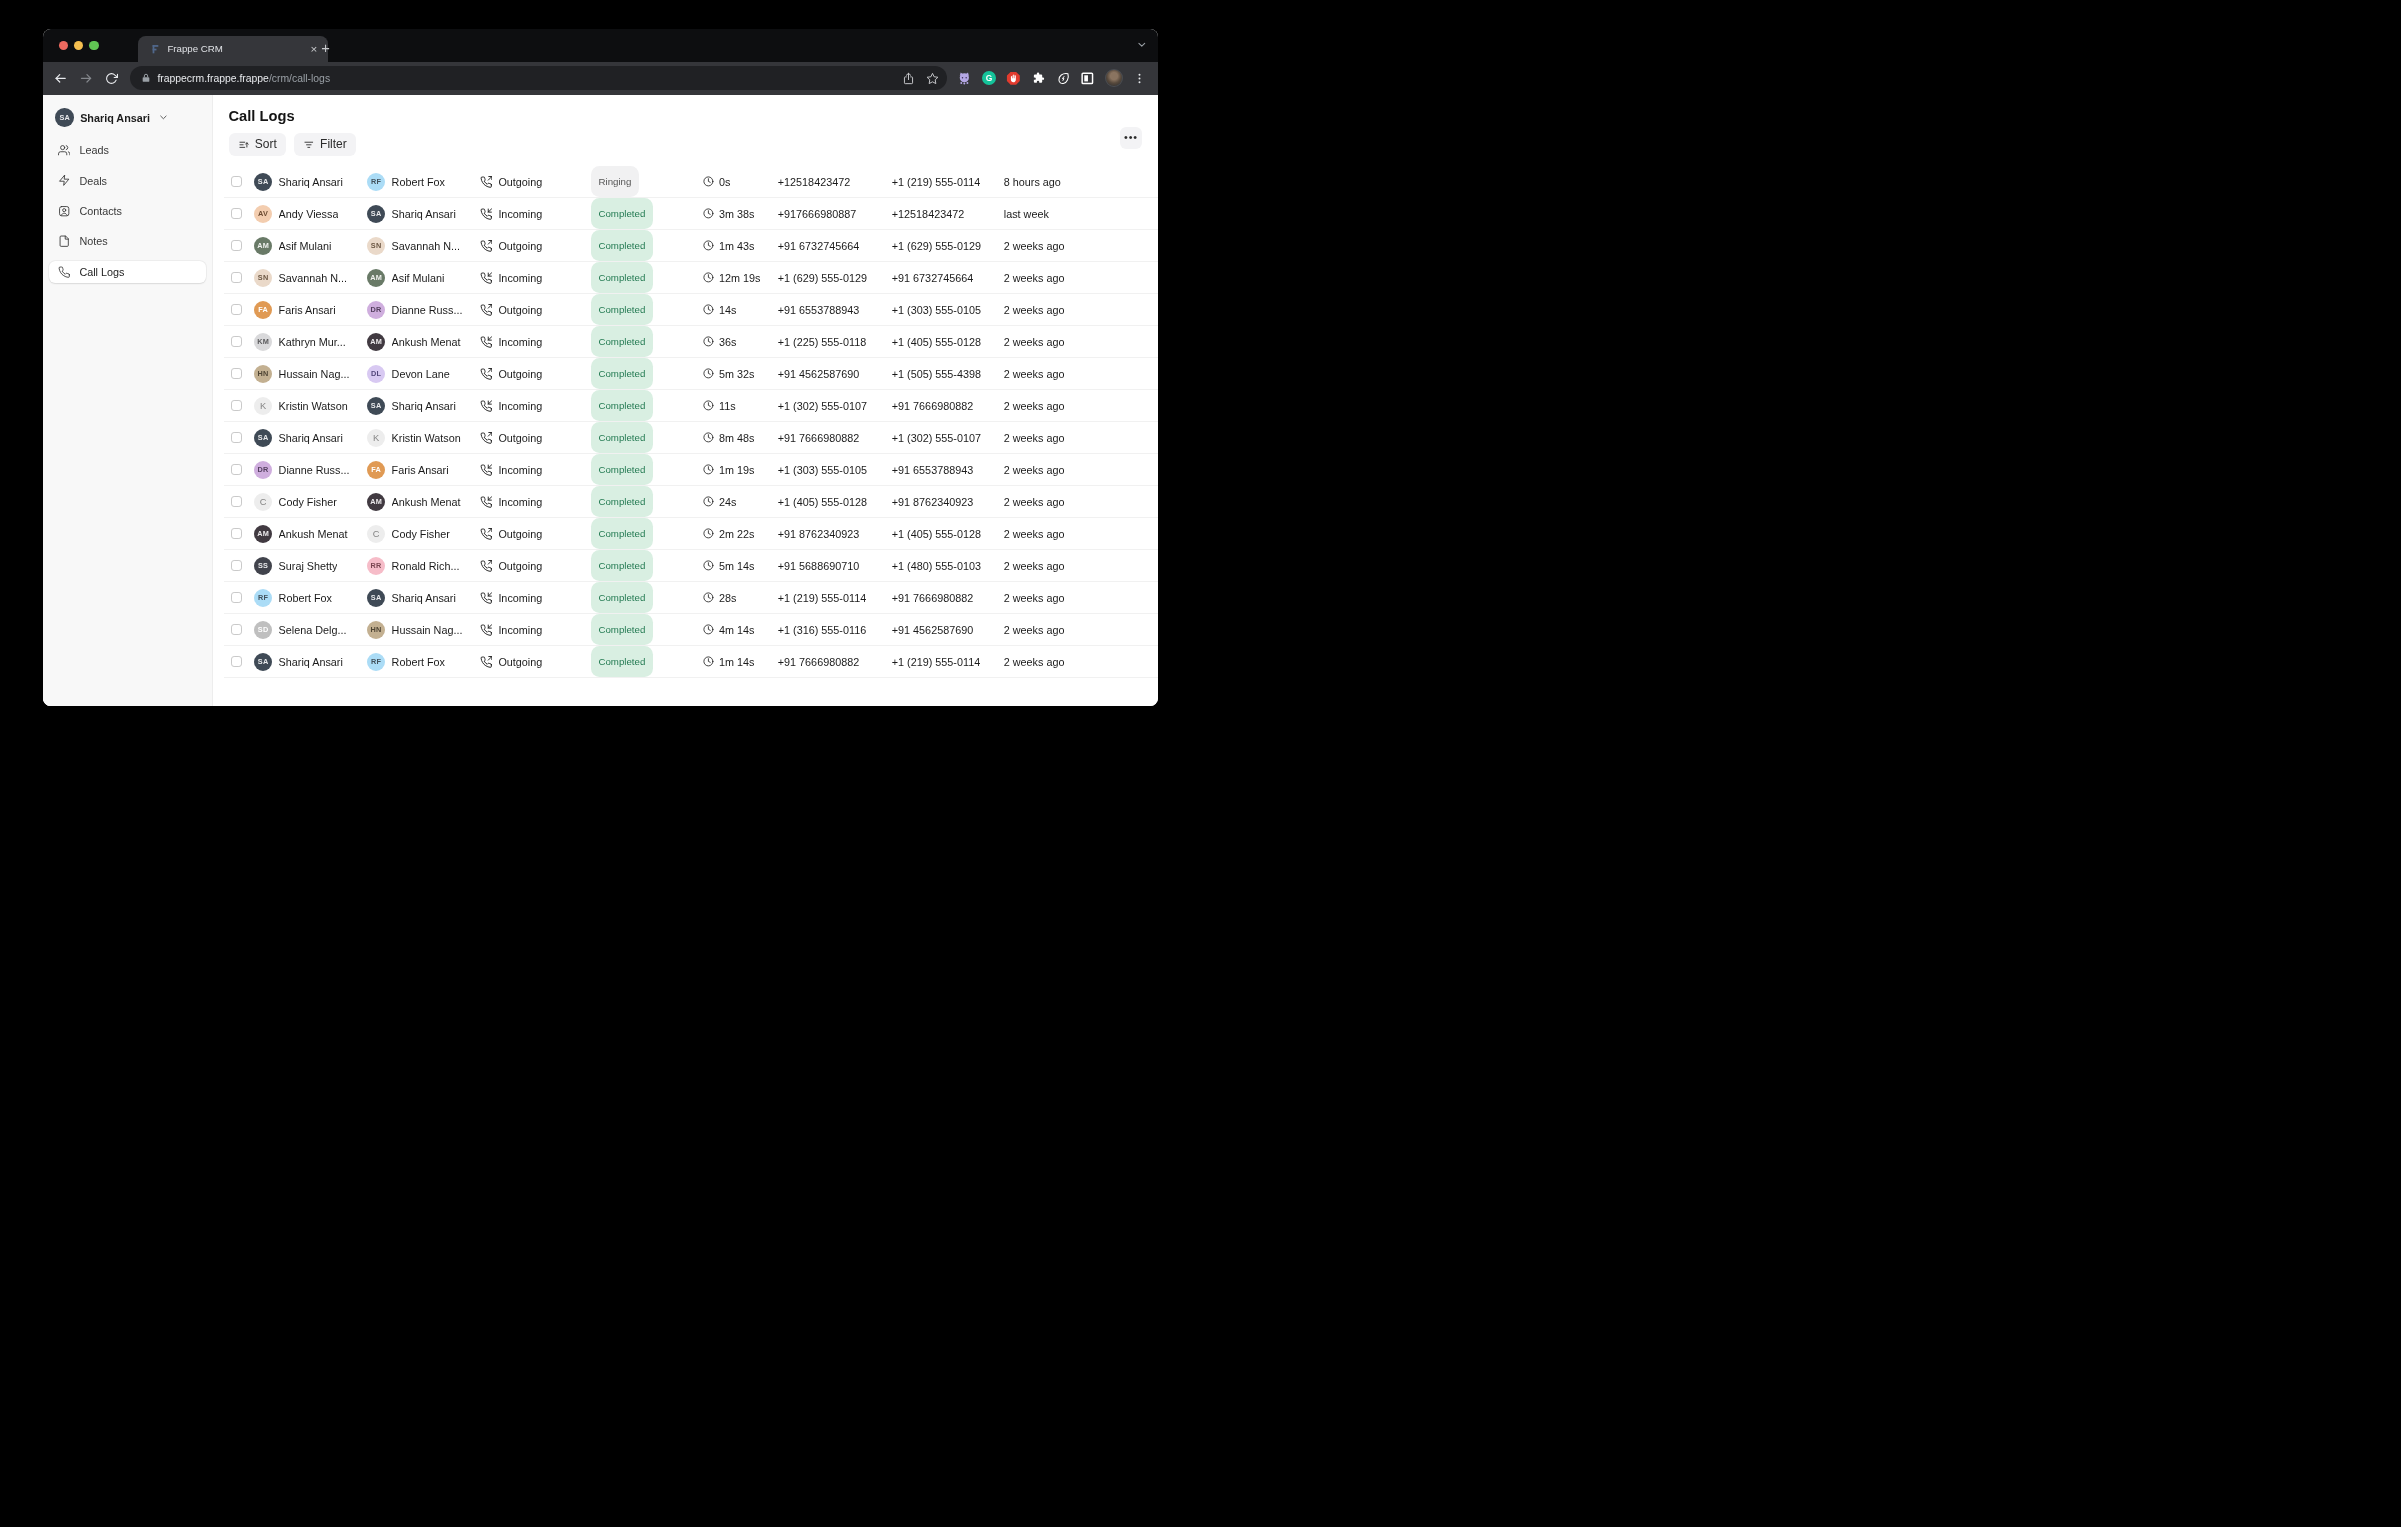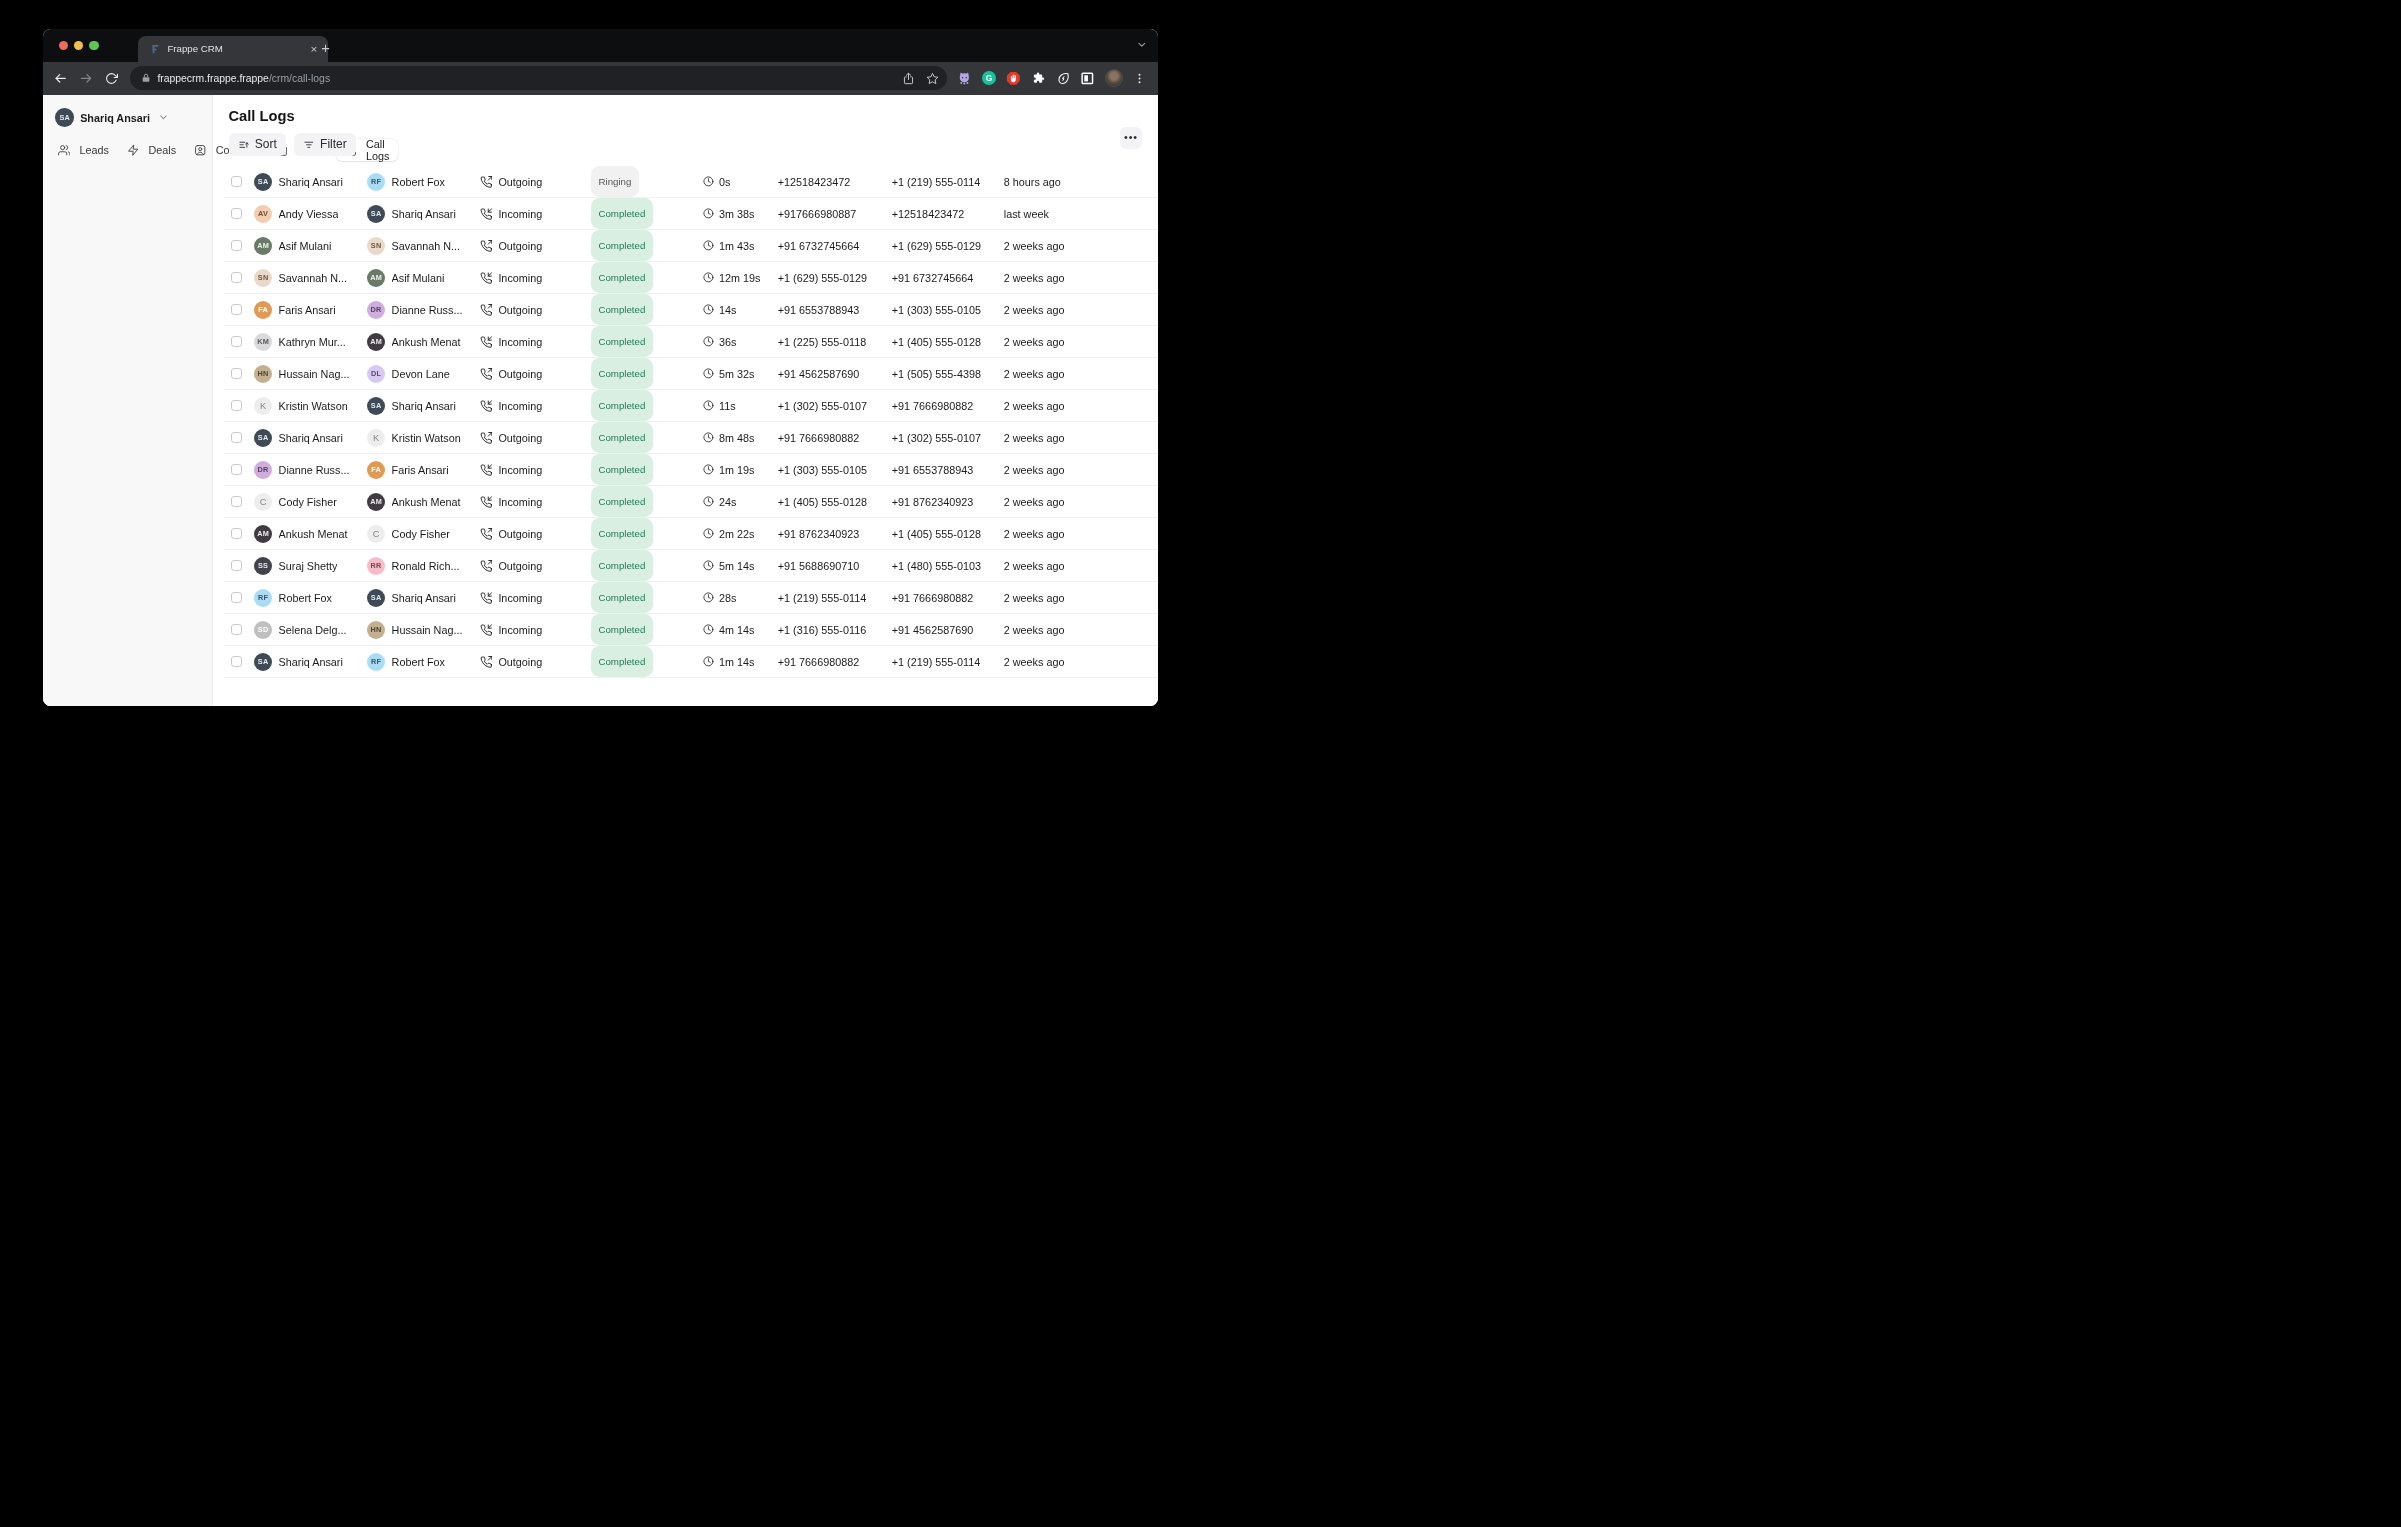--- a/index.html
+++ b/index.html
@@ -33,21 +33,21 @@
   .gram-circle { width:14px; height:14px; border-radius:50%; background:#15c39a; color:#fff; font-size:8.5px; font-weight:700; display:flex; align-items:center; justify-content:center; }
   .profile-avatar { width:18.6px; height:18.6px; border-radius:50%; background:radial-gradient(circle at 50% 38%, #8a7460 0 28%, #57493c 55%, #23282e 100%); border:0.8px solid #4a4d52; }
   .menu-dots { color:#e8eaed; display:flex; margin:0 11.6px 0 10px; }
 
   
   .content { display:flex; height:611px; background:#fff; }
   .sidebar { width:170px; background:#f8f8f8; border-right:0.8px solid #ededed; padding:13px 6.2px 0 6.2px; flex-shrink:0; }
   .user-row { display:flex; align-items:center; gap:6.2px; padding-left:6.2px; height:20px; }
   .user-name { font-size:10.8px; font-weight:700; color:#1c1c1c; }
   .user-chevron { color:#4c4c4c; margin-left:1.5px; display:flex; }
-  .nav-list { margin-top:11.6px; display:flex; flex-direction:row; gap:1px; }
+  .nav-list { margin-top:11.6px; display:flex; flex-direction:column; gap:8px; }
   .nav-item { height:22.4px; display:flex; align-items:center; gap:9.3px; padding:0 8.5px; border-radius:6.2px; font-size:10.8px; color:#383838; cursor:default; }
   .nav-item .ni { display:flex; color:#383838; }
   .nav-item.active { background:#fff; box-shadow:0 0.8px 1.5px rgba(0,0,0,.10), 0 0 0 0.8px rgba(0,0,0,.035); color:#1c1c1c; }
 
   .main { flex:1; position:relative; overflow:hidden; }
   .page-head { padding:12.4px 15.5px 0 15.5px; }
   .page-title { font-size:14.7px; font-weight:700; color:#141414; line-height:18.6px; }
   .controls { margin-top:7.7px; display:flex; gap:7.7px; }
   .ctl-btn { display:inline-flex; align-items:center; gap:5.4px; height:22.4px; padding:0 9.3px; background:#f3f3f5; border:none; border-radius:6.2px; font-size:12px; color:#2b2b2b; font-family:inherit; }
   .ctl-btn svg { color:#3c3c3c; }

